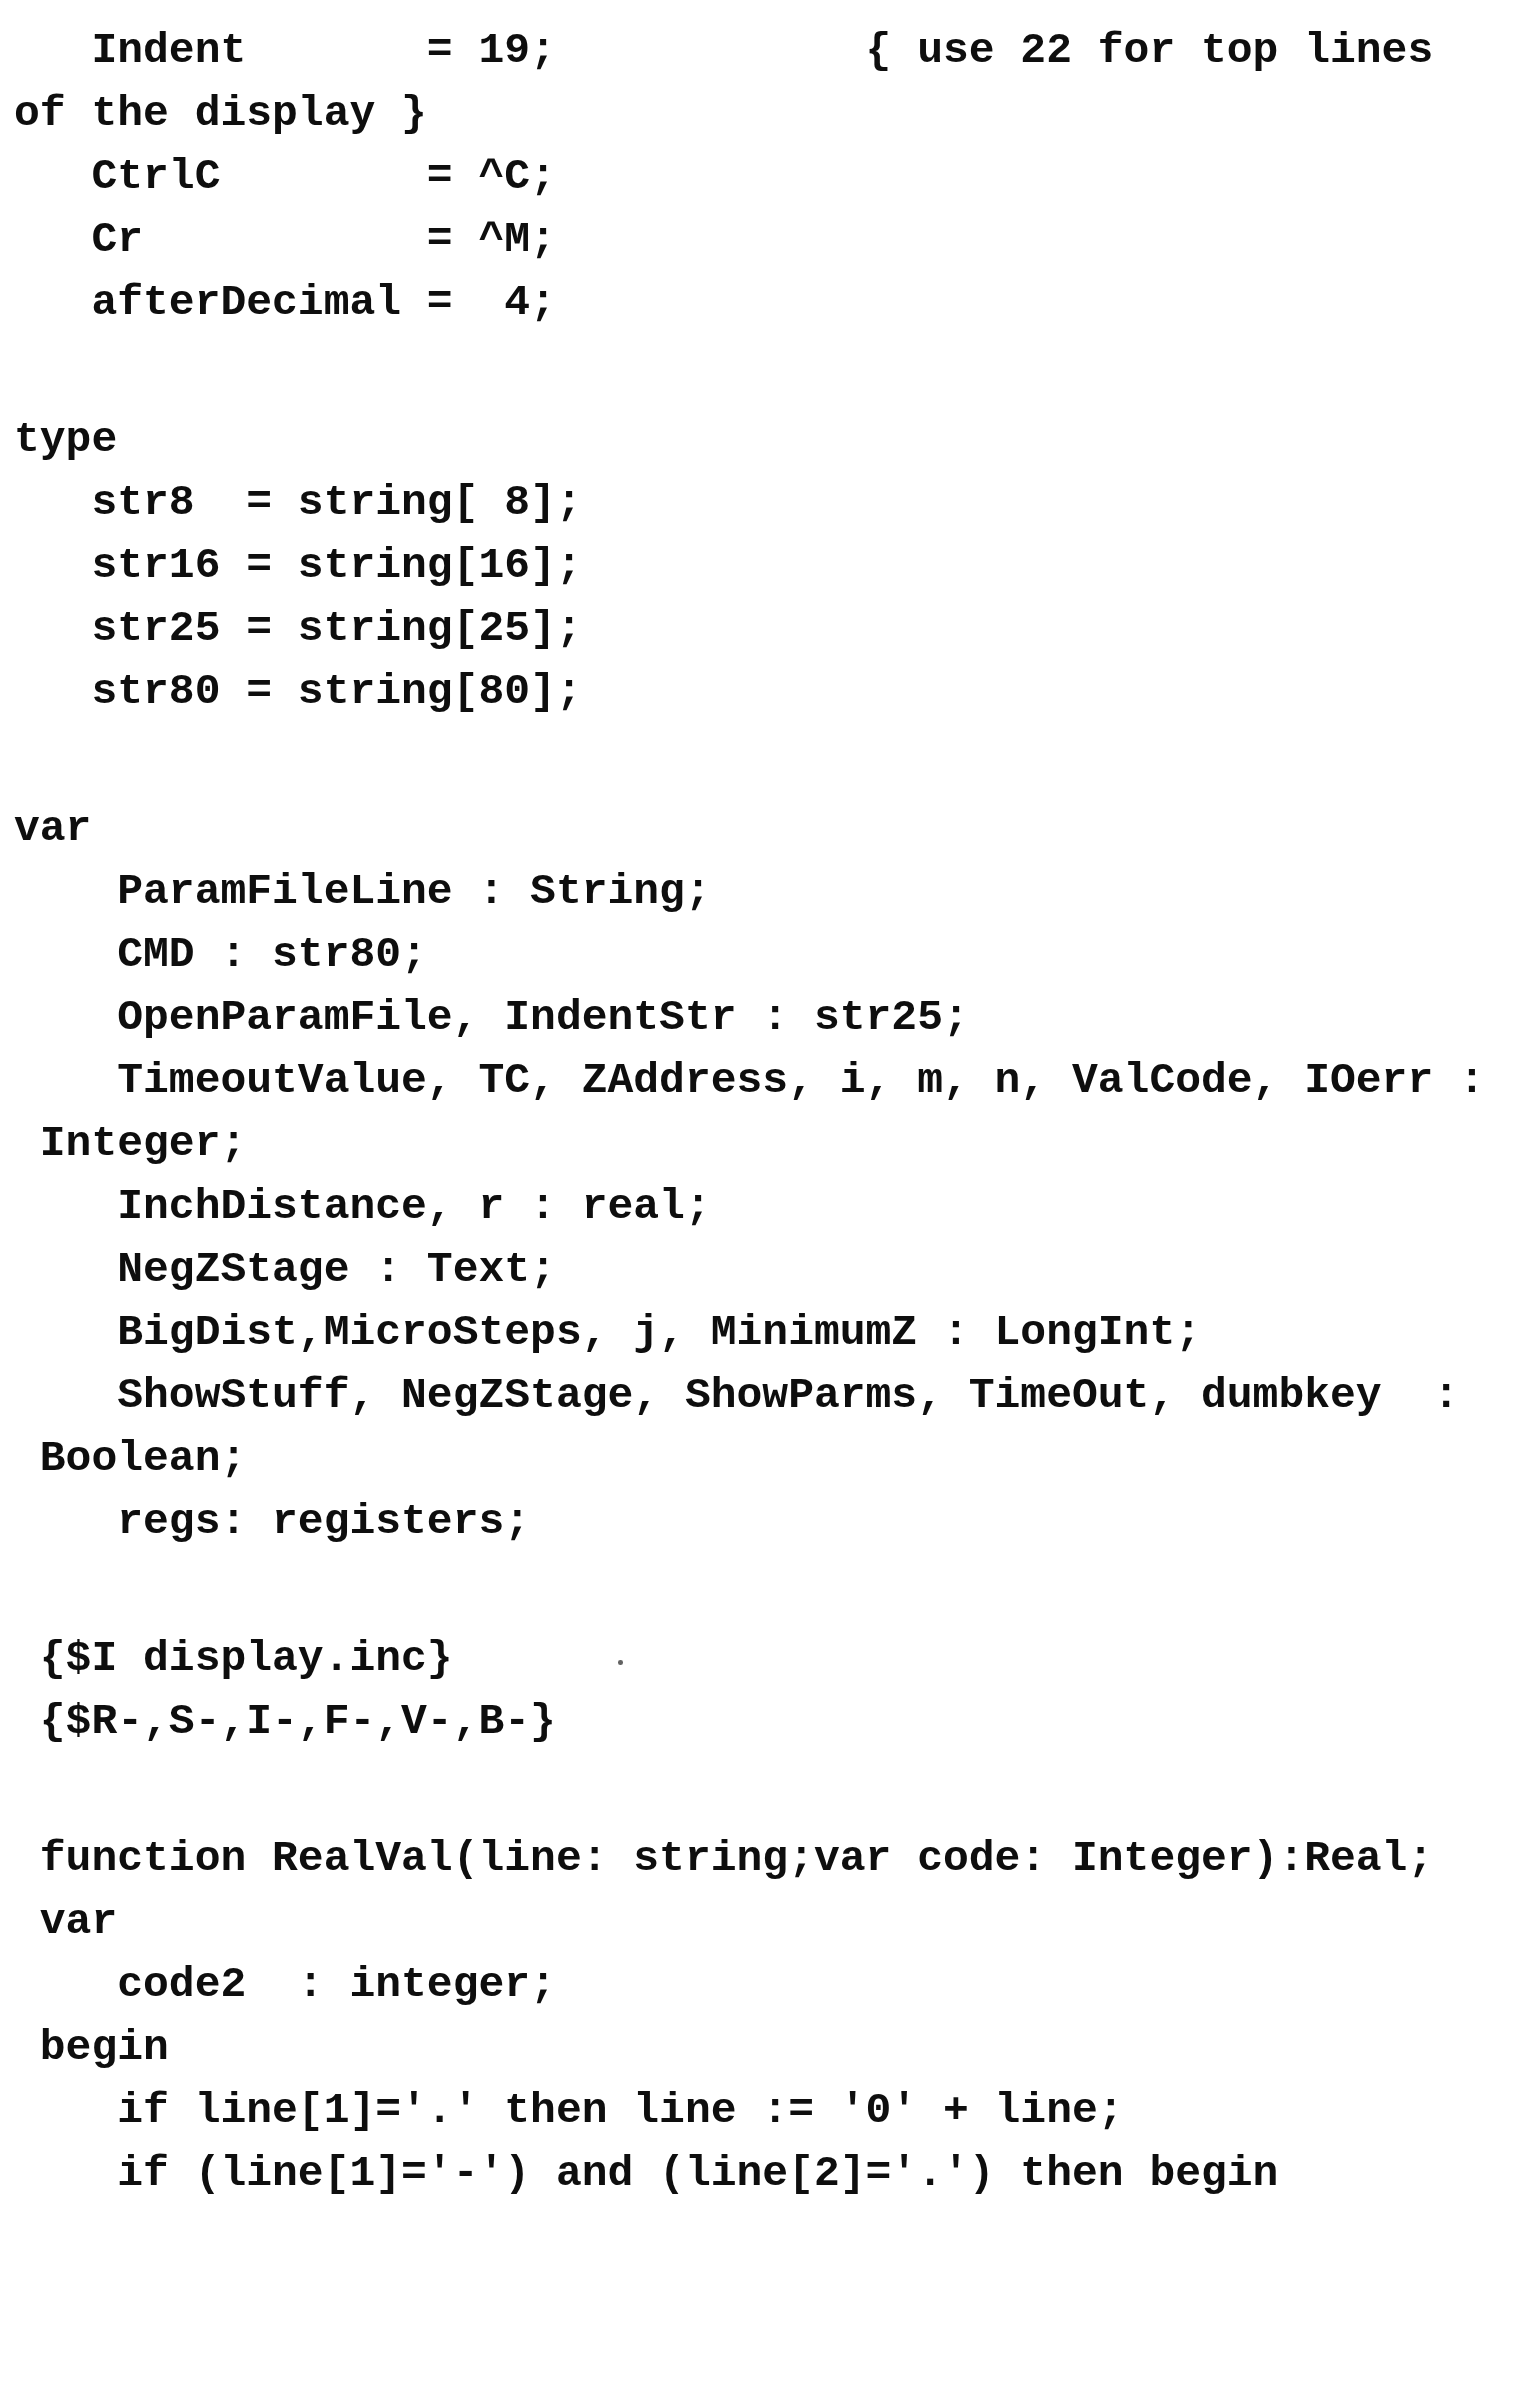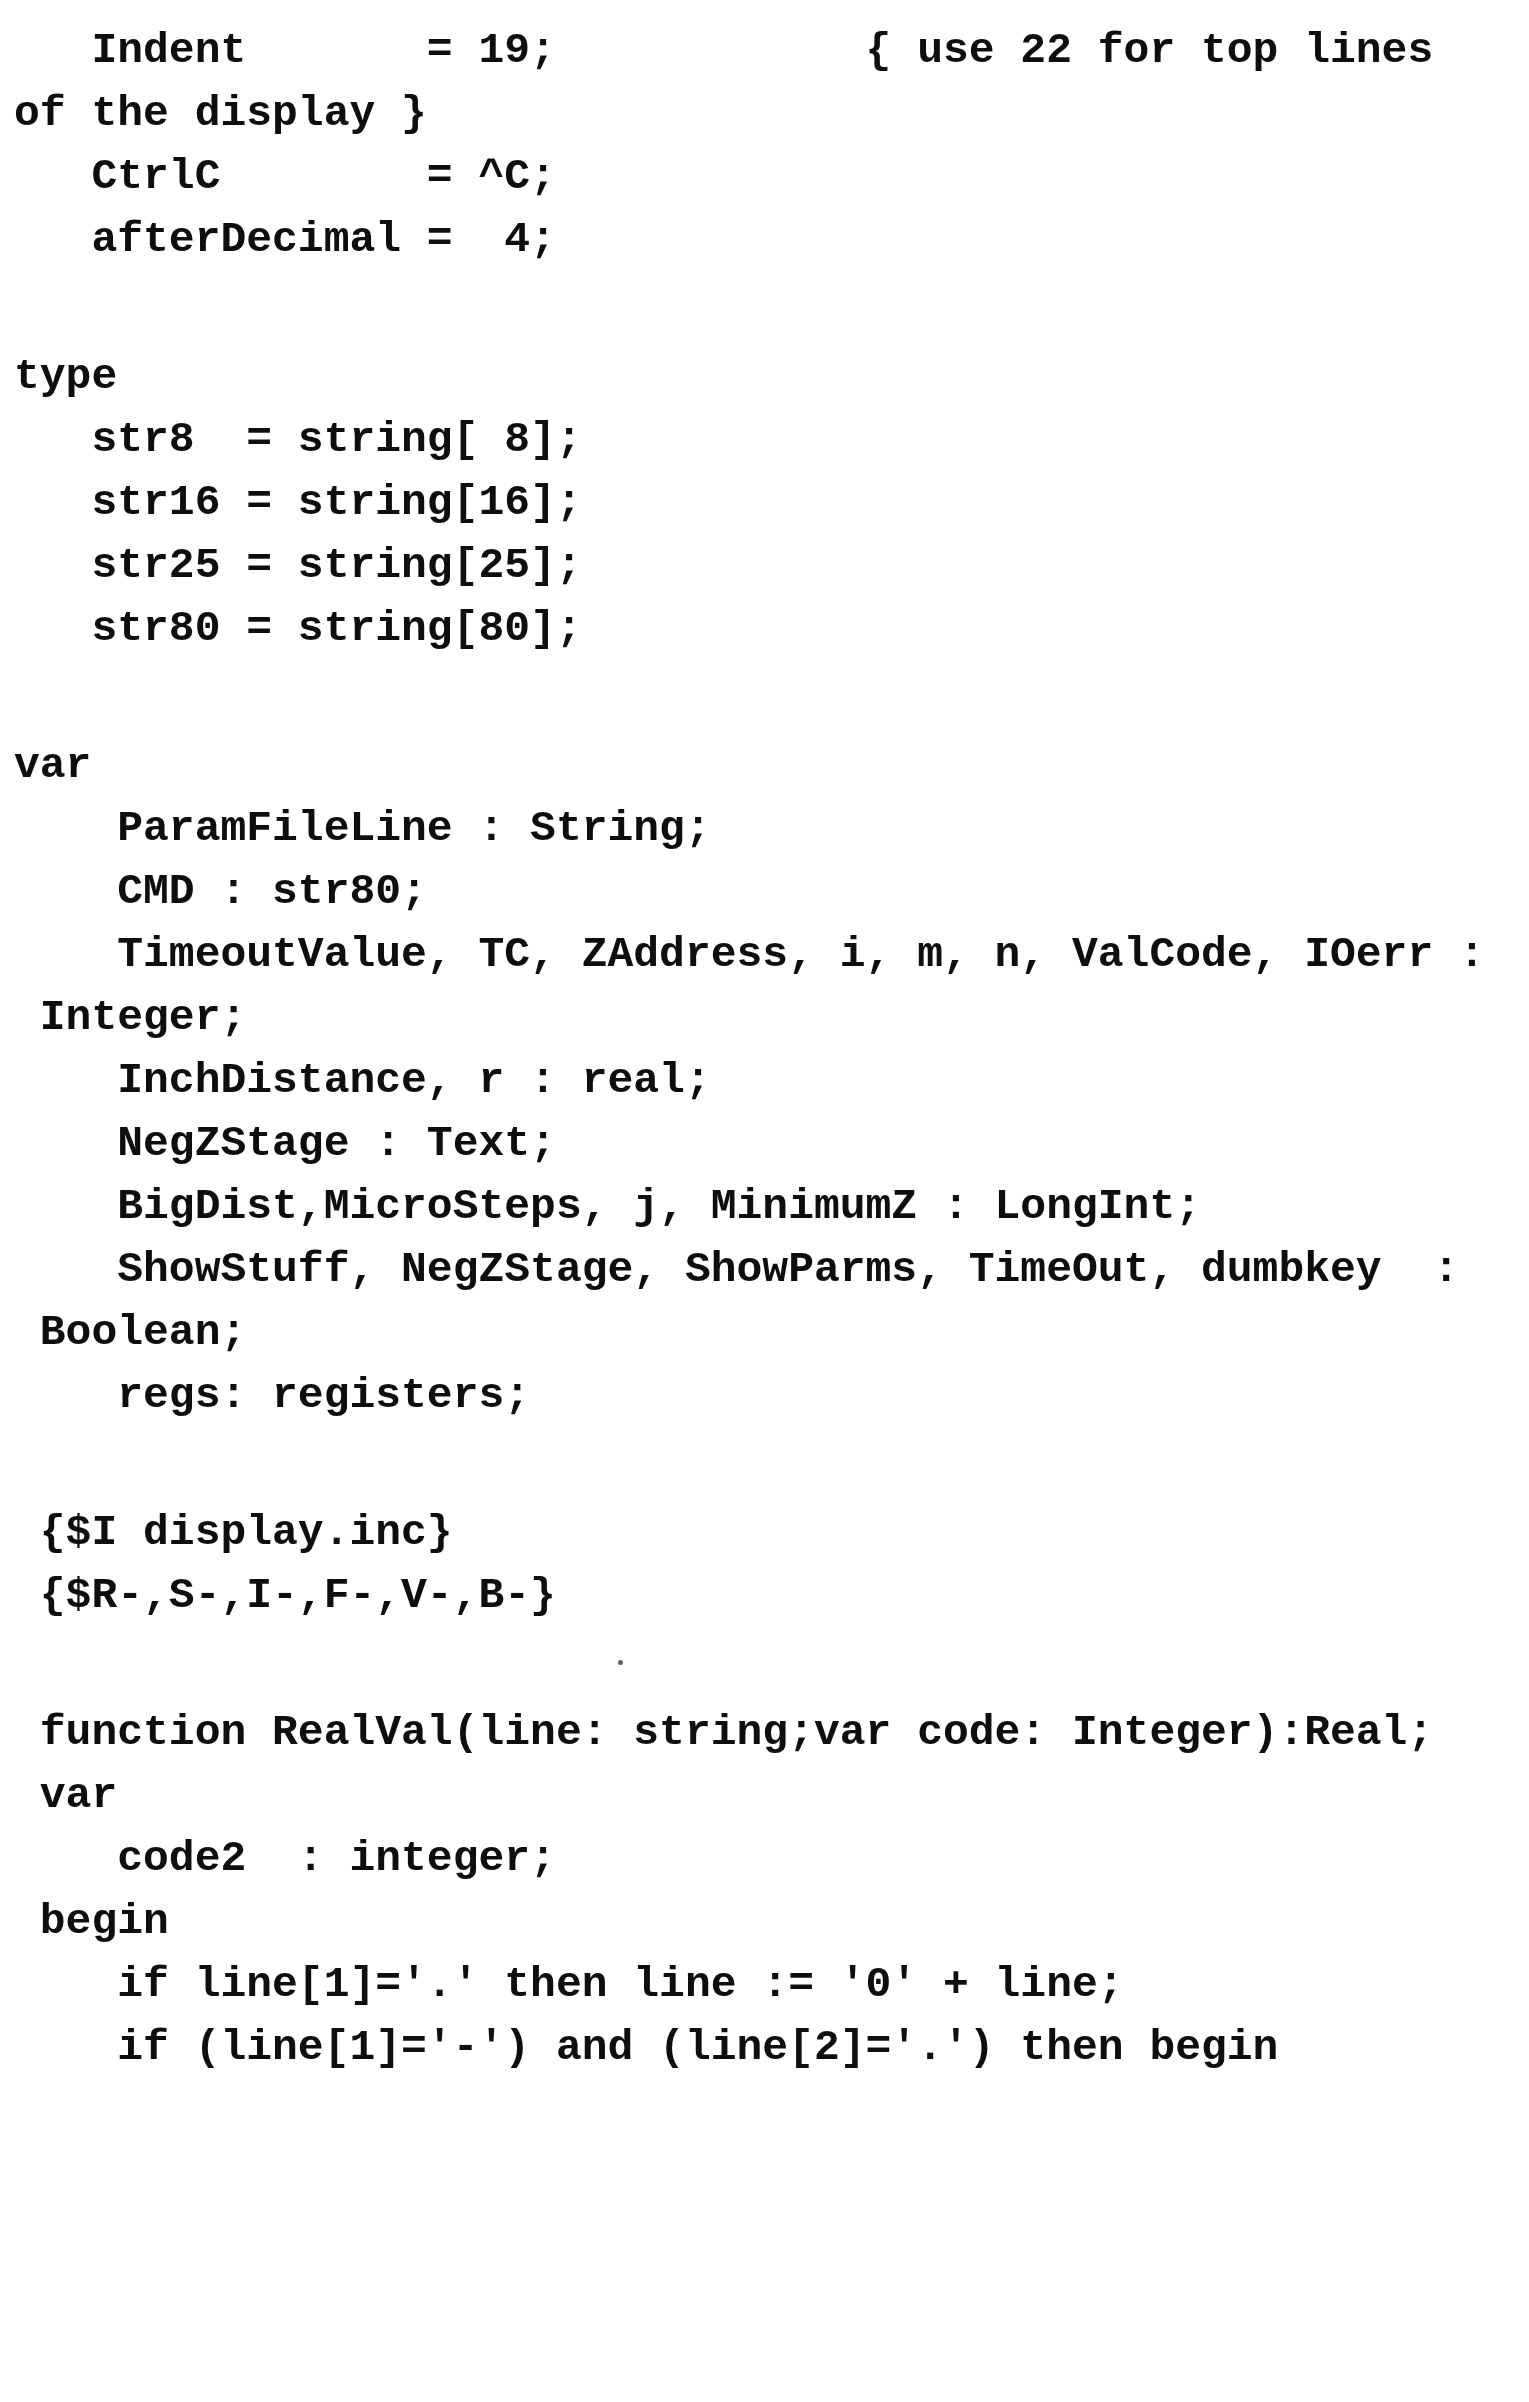--- a/index.html
+++ b/index.html
@@ -49,31 +49,33 @@
   }
 </style>
 </head>
 <body>
 
 <div class="page">
   <div class="listing" id="listing">
       <div class="code-line">   Indent       = 19;            { use 22 for top lines</div>
       <div class="code-line">of the display }</div>
       <div class="code-line">   CtrlC        = ^C;</div>
+      <div class="code-line">   Cr           = ^M;</div>
       <div class="code-line">   afterDecimal =  4;</div>
       <div class="code-line blank"></div>
       <div class="code-line">type</div>
       <div class="code-line">   str8  = string[ 8];</div>
       <div class="code-line">   str16 = string[16];</div>
       <div class="code-line">   str25 = string[25];</div>
       <div class="code-line">   str80 = string[80];</div>
       <div class="code-line blank"></div>
       <div class="code-line">var</div>
       <div class="code-line">    ParamFileLine : String;</div>
       <div class="code-line">    CMD : str80;</div>
+      <div class="code-line">    OpenParamFile, IndentStr : str25;</div>
       <div class="code-line">    TimeoutValue, TC, ZAddress, i, m, n, ValCode, IOerr :</div>
       <div class="code-line"> Integer;</div>
       <div class="code-line">    InchDistance, r : real;</div>
       <div class="code-line">    NegZStage : Text;</div>
       <div class="code-line">    BigDist,MicroSteps, j, MinimumZ : LongInt;</div>
       <div class="code-line">    ShowStuff, NegZStage, ShowParms, TimeOut, dumbkey  :</div>
       <div class="code-line"> Boolean;</div>
       <div class="code-line">    regs: registers;</div>
       <div class="code-line blank"></div>
       <div class="code-line"> {$I display.inc}</div>

